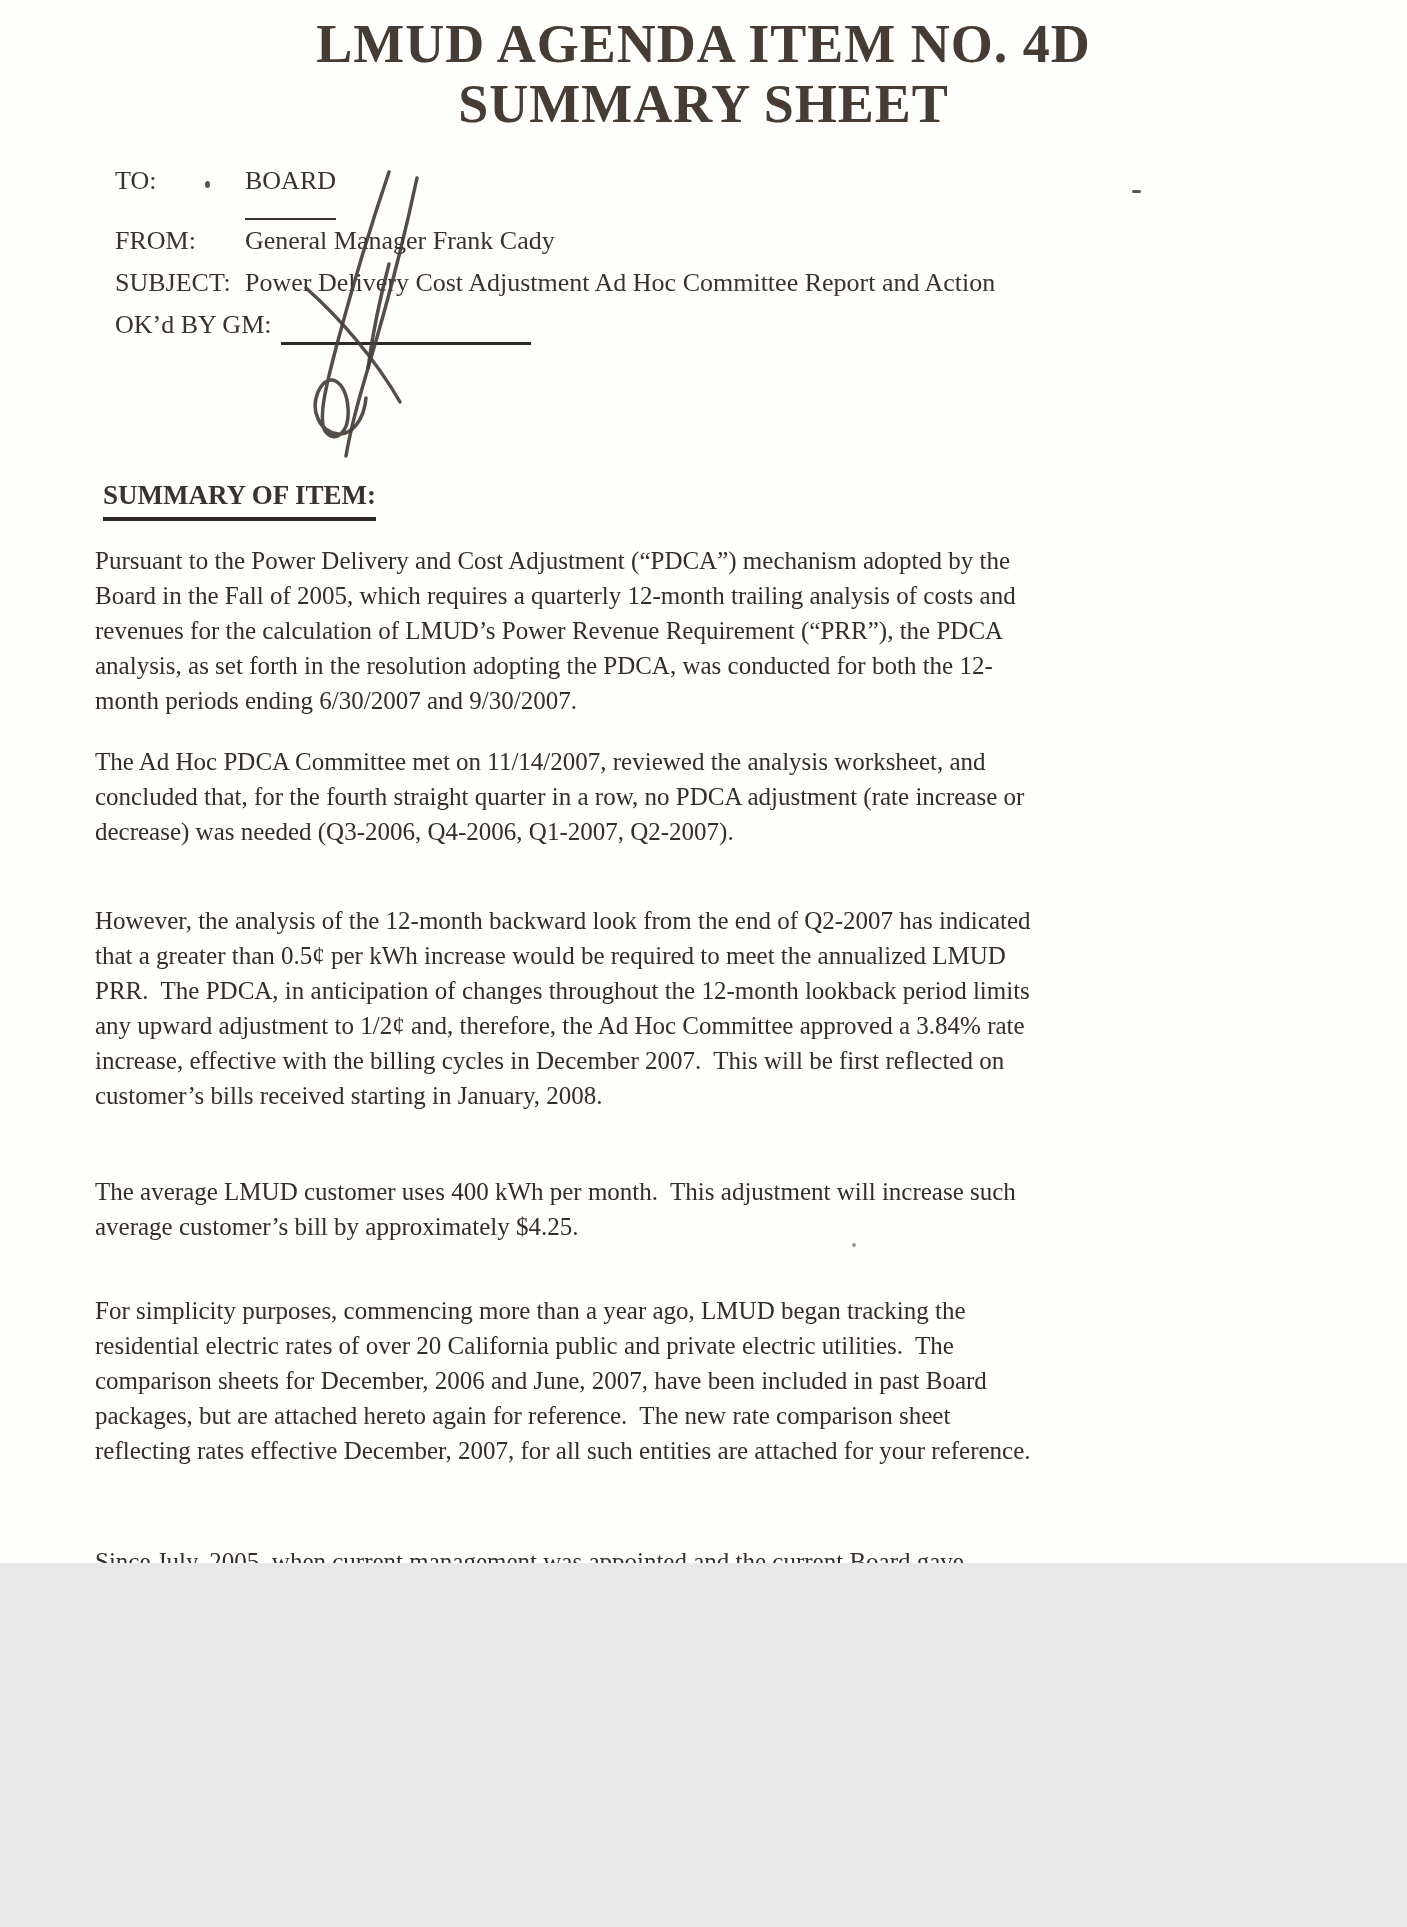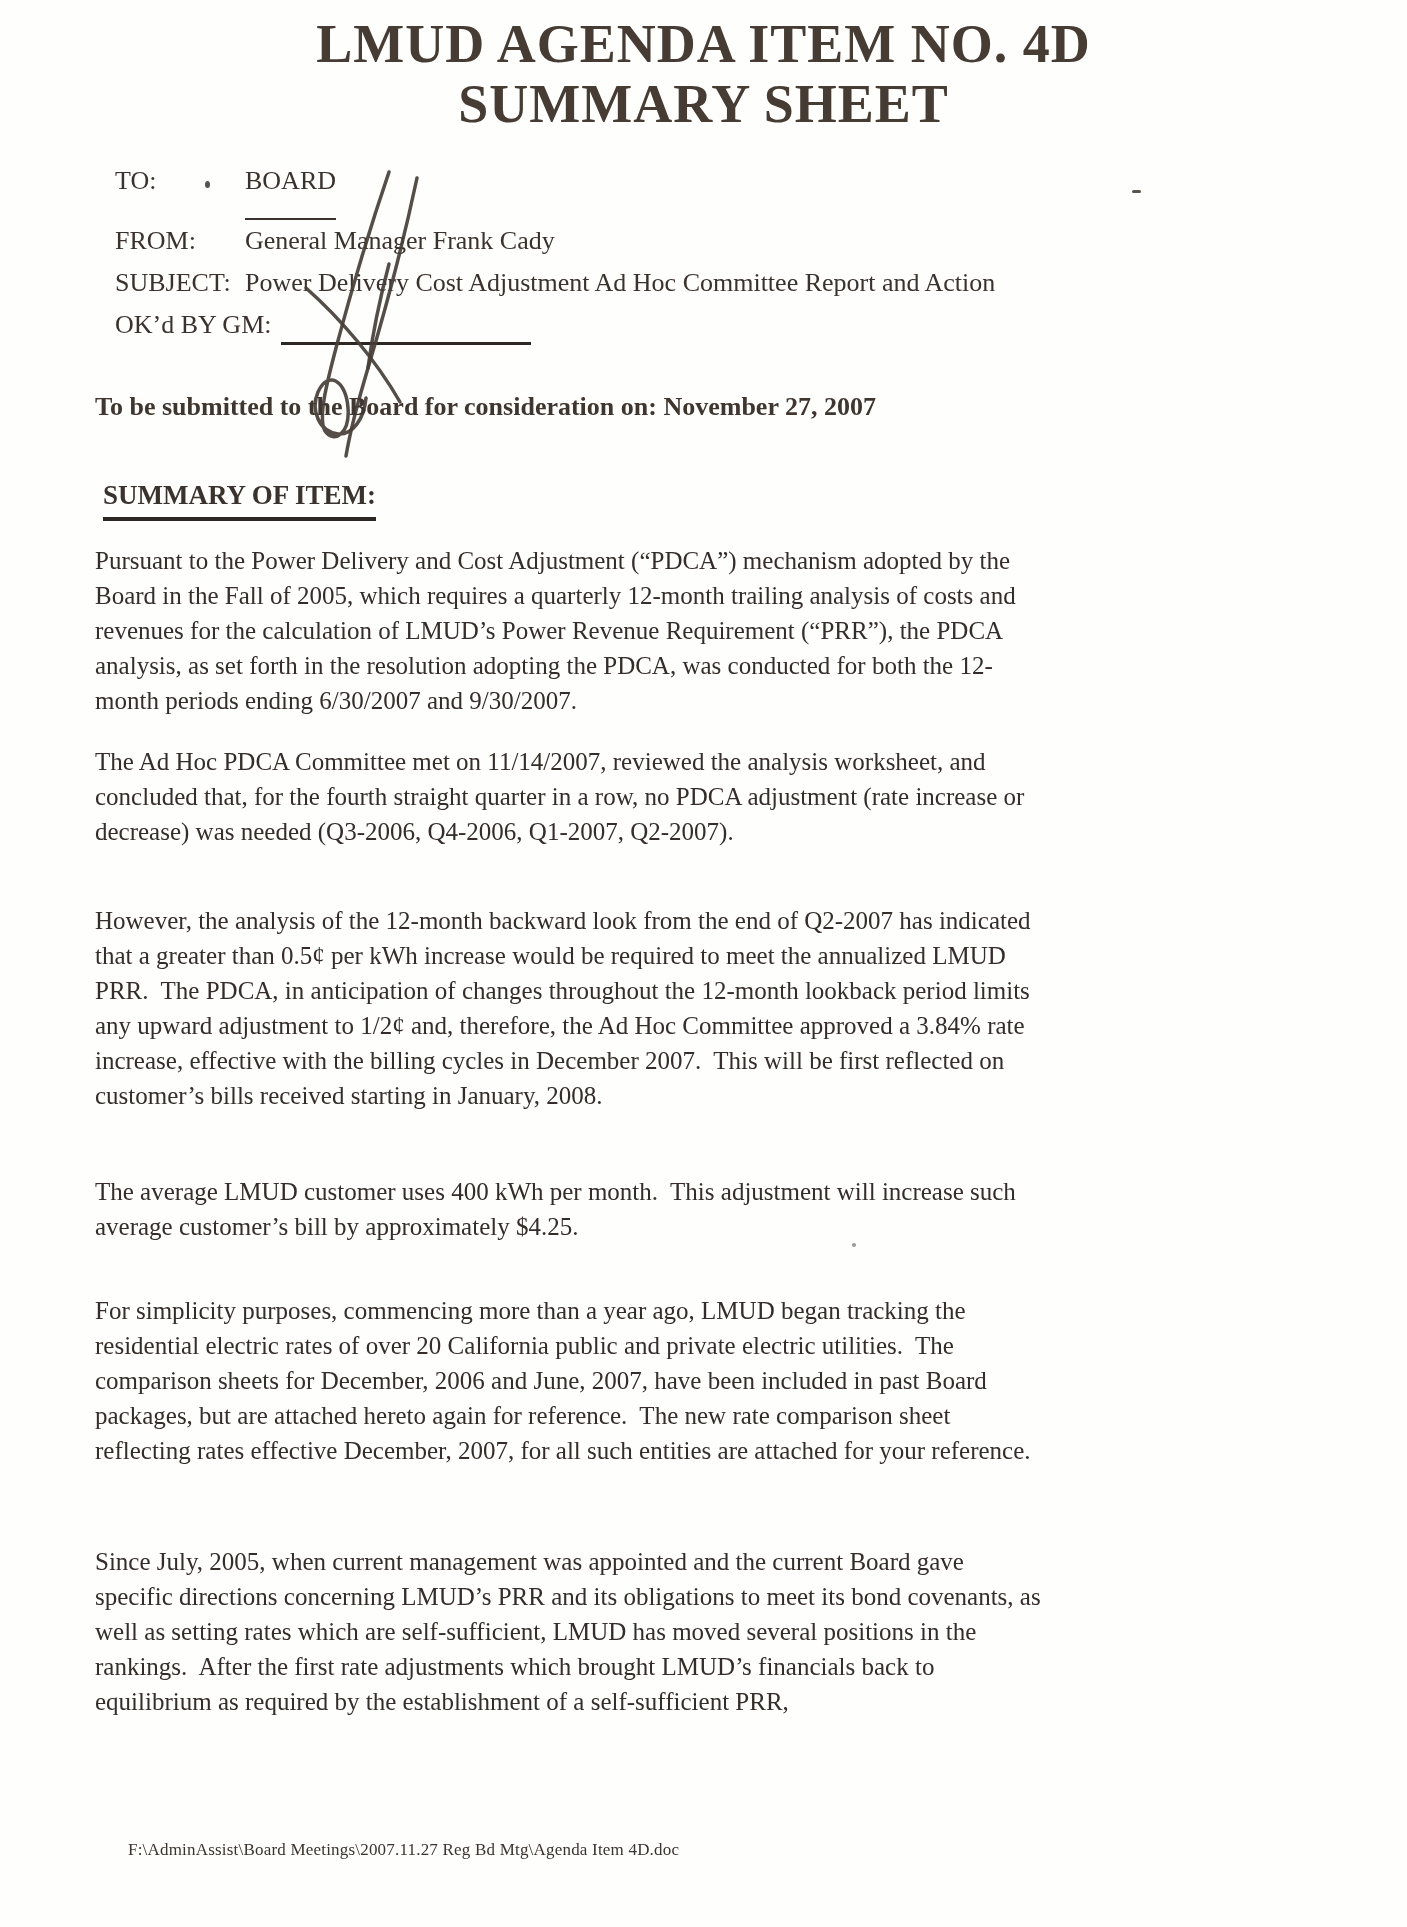--- a/index.html
+++ b/index.html
@@ -1,18 +1,18 @@
 <!DOCTYPE html>
 <html><head>
 <meta charset="utf-8">
 <style>
   html,body{margin:0;padding:0;background:#e8e8e8;}
   .page{
     position:relative;
-    width:1407px;height:1927px;
+    width:1407px;height:1563px;
     margin:0 auto;
     background:#fefefd;
     color:#3a322d;
     font-family:"Liberation Serif", serif;
     overflow:hidden;
   }
   .title{
     position:absolute;top:14px;left:0;right:0;
     margin:0;text-align:center;
     font-size:54px;font-weight:700;line-height:1.12;
@@ -97,21 +97,20 @@
     </div>
   </div>
 
   <svg class="signature" viewBox="0 0 200 292" aria-hidden="true">
     <path d="M121,4 C106,48 84,120 68,180 C58,218 50,250 57,263 C66,276 82,266 80,240 C78,212 60,202 50,224 C42,243 52,264 70,266 C84,267 96,252 98,230"></path>
     <path d="M149,10 C138,62 118,140 100,200 C92,228 84,252 78,288"></path>
     <path d="M38,120 C72,150 108,192 132,234"></path>
     <path d="M100,200 C104,170 112,130 121,96"></path>
   </svg>
 
-  <p class="submit">To be submitted to the Board for consideration on: November 27, 2007</p>
 
   <h2 class="heading">SUMMARY OF ITEM:</h2>
 
   <p class="para p1">Pursuant to the Power Delivery and Cost Adjustment (“PDCA”) mechanism adopted by the Board in the Fall of 2005, which requires a quarterly 12-month trailing analysis of costs and revenues for the calculation of LMUD’s Power Revenue Requirement (“PRR”), the PDCA analysis, as set forth in the resolution adopting the PDCA, was conducted for both the 12-month periods ending 6/30/2007 and 9/30/2007.</p>
   <p class="para p2">The Ad Hoc PDCA Committee met on 11/14/2007, reviewed the analysis worksheet, and concluded that, for the fourth straight quarter in a row, no PDCA adjustment (rate increase or decrease) was needed (Q3-2006, Q4-2006, Q1-2007, Q2-2007).</p>
   <p class="para p3">However, the analysis of the 12-month backward look from the end of Q2-2007 has indicated that a greater than 0.5¢ per kWh increase would be required to meet the annualized LMUD PRR.  The PDCA, in anticipation of changes throughout the 12-month lookback period limits any upward adjustment to 1/2¢ and, therefore, the Ad Hoc Committee approved a 3.84% rate increase, effective with the billing cycles in December 2007.  This will be first reflected on customer’s bills received starting in January, 2008.</p>
   <p class="para p4">The average LMUD customer uses 400 kWh per month.  This adjustment will increase such average customer’s bill by approximately $4.25.</p>
   <p class="para p5">For simplicity purposes, commencing more than a year ago, LMUD began tracking the residential electric rates of over 20 California public and private electric utilities.  The comparison sheets for December, 2006 and June, 2007, have been included in past Board packages, but are attached hereto again for reference.  The new rate comparison sheet reflecting rates effective December, 2007, for all such entities are attached for your reference.</p>
   <p class="para p6">Since July, 2005, when current management was appointed and the current Board gave specific directions concerning LMUD’s PRR and its obligations to meet its bond covenants, as well as setting rates which are self-sufficient, LMUD has moved several positions in the rankings.  After the first rate adjustments which brought LMUD’s financials back to equilibrium as required by the establishment of a self-sufficient PRR,</p>
 

